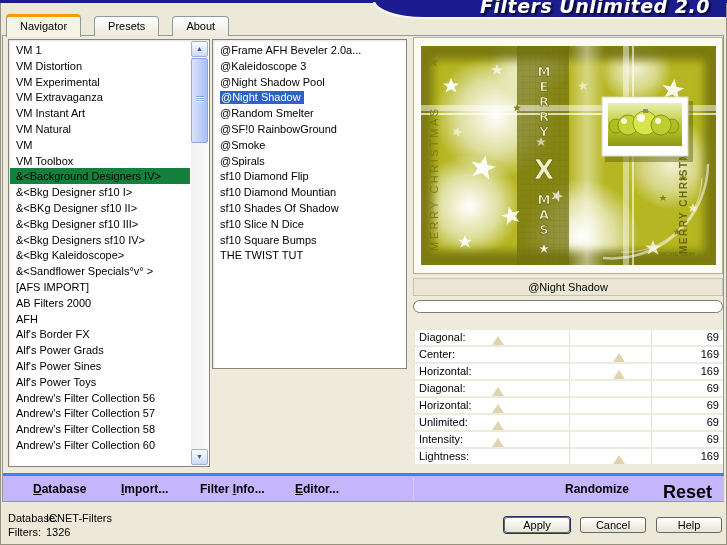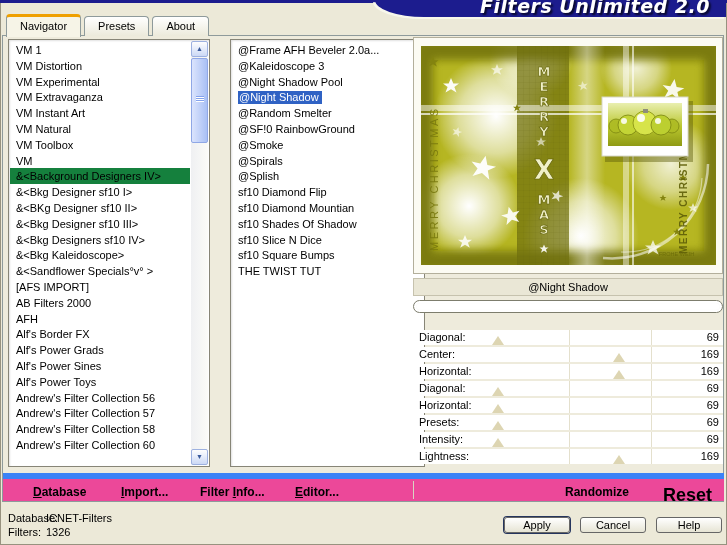--- a/index.html
+++ b/index.html
@@ -7,32 +7,32 @@
        font-family:"Liberation Sans",sans-serif;font-size:11px;color:#000;
        box-shadow:inset 0 0 0 1px #97927f;}
   
   .topline{position:absolute;top:0;left:0;width:100%;height:3px;background:#1c1c8e;}
   .titleband{position:absolute;top:0;left:375px;right:1px;height:17px;background:#1c1c8e;
        border-bottom-left-radius:75px 26px;display:flex;align-items:flex-end;justify-content:flex-end;
        padding-right:16px;box-sizing:border-box;box-shadow:-2px 2px 0 rgba(250,250,240,.8);z-index:4;}
   .title{color:#fff;font-family:"DejaVu Sans",sans-serif;font-weight:bold;font-style:italic;
        font-size:19px;letter-spacing:.5px;text-shadow:2px 2px 2px rgba(0,0,0,.7);white-space:nowrap;}
   
-  .tabs{position:absolute;top:13px;left:6px;display:flex;gap:3px;align-items:flex-end;z-index:3;height:23px;}
+  .tabs{position:absolute;top:13px;left:6px;display:flex;gap:13px;align-items:flex-end;z-index:3;height:23px;}
   .tab{height:19px;line-height:19px;padding:0 13px;background:linear-gradient(#ffffff,#eceadb);
        border:1px solid #8e9a9b;border-bottom:none;border-radius:4px 4px 0 0;}
   .tab.active{height:20px;line-height:19px;background:#f6f4e7;border-top:3px solid #efa000;margin-bottom:-1px;}
   
   .page{position:absolute;top:35px;left:2px;width:722px;height:467px;background:#eeebdc;
        border:1px solid #8e9a9b;box-sizing:border-box;}
   
   .listbox{position:absolute;background:#fff;border:1px solid #878577;
        box-shadow:inset 1px 1px 2px rgba(0,0,0,.12);box-sizing:border-box;z-index:2;}
   .left-list{left:8px;top:39px;width:202px;height:428px;}
-  .mid-list{left:230px;top:39px;width:195px;height:428px;text-decoration:underline;}
+  .mid-list{left:212px;top:39px;width:195px;height:330px;text-decoration:underline;}
   #catrows{position:absolute;left:1px;top:2px;right:19px;bottom:1px;overflow:hidden;}
   #filtrows{position:absolute;left:1px;top:2px;right:1px;bottom:1px;overflow:hidden;}
   .lrow{height:15.8px;line-height:16px;padding-left:6px;white-space:nowrap;overflow:hidden;}
   .lrow.hl{background:#15803d;}
   .mid-list .lrow span.sel{background:#2f62c4;color:#fff;padding:0 3px 1px 1px;}
   
   .scrollbar{position:absolute;top:1px;right:1px;bottom:1px;width:17px;
        background:linear-gradient(90deg,#eff0f2,#fbfbf8);}
   .sbtn{position:absolute;left:0;width:17px;height:16px;box-sizing:border-box;text-align:center;
        background:linear-gradient(#fefefe,#ccd9f6);border:1px solid #9db1e0;border-radius:2px;
@@ -58,22 +58,22 @@
   .sval{position:absolute;right:4px;top:1px;padding-left:40px;}
   .sthumb{position:absolute;bottom:0;width:0;height:0;border-left:6px solid transparent;
        border-right:6px solid transparent;border-bottom:9px solid #ddd5b2;}
   .tick{position:absolute;top:0;width:1px;height:100%;background:#e4e0cd;}
   .t1{left:50%;}.t2{left:76.5%;}
   .watermark{position:absolute;left:468px;top:348px;width:240px;text-align:center;
        color:rgba(125,125,118,.7);z-index:5;pointer-events:none;line-height:1.45;}
   .wm1{font-size:15px;letter-spacing:1px;}
   .wm2{font-size:13px;}
   
-  .toolbar{position:absolute;left:3px;top:473px;width:721px;height:28px;background:#ec4899;
-       border-top:6px solid #3b82f6;box-sizing:border-box;z-index:2;}
+  .toolbar{position:absolute;left:3px;top:473px;width:721px;height:28px;background:#c4b5fd;
+       border-top:3px solid #3b82f6;box-sizing:border-box;z-index:2;}
   .tbi{position:absolute;top:6px;font-weight:bold;font-size:12px;}
   .tbi:nth-child(1){left:30px;}
   .tbi:nth-child(2){left:118px;}
   .tbi:nth-child(3){left:197px;}
   .tbi:nth-child(4){left:292px;}
   .tbsep{position:absolute;left:410px;top:2px;bottom:2px;width:1px;background:#d9d5c2;}
   .rand{position:absolute;left:562px;top:6px;font-weight:bold;font-size:12px;}
   .reset{position:absolute;left:660px;top:6px;font-weight:bold;font-size:18px;}
   
   .st{position:absolute;font-size:11px;}
@@ -104,22 +104,22 @@
   <div class="page"></div>
 
   <div class="listbox left-list">
     <div id="catrows">
         <div class="lrow">VM 1</div>
         <div class="lrow">VM Distortion</div>
         <div class="lrow">VM Experimental</div>
         <div class="lrow">VM Extravaganza</div>
         <div class="lrow">VM Instant Art</div>
         <div class="lrow">VM Natural</div>
+        <div class="lrow">VM</div>
         <div class="lrow">VM Toolbox</div>
-        <div class="lrow">VM</div>
         <div class="lrow hl">&amp;&lt;Background Designers IV&gt;</div>
         <div class="lrow">&amp;&lt;Bkg Designer sf10 I&gt;</div>
         <div class="lrow">&amp;&lt;BKg Designer sf10 II&gt;</div>
         <div class="lrow">&amp;&lt;Bkg Designer sf10 III&gt;</div>
         <div class="lrow">&amp;&lt;Bkg Designers sf10 IV&gt;</div>
         <div class="lrow">&amp;&lt;Bkg Kaleidoscope&gt;</div>
         <div class="lrow">&amp;&lt;Sandflower Specials°v° &gt;</div>
         <div class="lrow">[AFS IMPORT]</div>
         <div class="lrow">AB Filters 2000</div>
         <div class="lrow">AFH</div>
@@ -144,21 +144,20 @@
   <div class="listbox mid-list">
     <div id="filtrows">
         <div class="lrow"><span>@Frame AFH Beveler 2.0a...</span></div>
         <div class="lrow"><span>@Kaleidoscope 3</span></div>
         <div class="lrow"><span>@Night Shadow Pool</span></div>
         <div class="lrow"><span class="sel">@Night Shadow</span></div>
         <div class="lrow"><span>@Random Smelter</span></div>
         <div class="lrow"><span>@SF!0 RainbowGround</span></div>
         <div class="lrow"><span>@Smoke</span></div>
         <div class="lrow"><span>@Spirals</span></div>
-        <div class="lrow"><span>@Splish</span></div>
         <div class="lrow"><span>sf10 Diamond Flip</span></div>
         <div class="lrow"><span>sf10 Diamond Mountian</span></div>
         <div class="lrow"><span>sf10 Shades Of Shadow</span></div>
         <div class="lrow"><span>sf10 Slice N Dice</span></div>
         <div class="lrow"><span>sf10 Square Bumps</span></div>
         <div class="lrow"><span>THE TWIST TUT</span></div>
       </div>
   </div>
 
   <div class="preview-frame">
@@ -307,21 +306,21 @@
       <div class="srow">
         <div class="tick t1"></div>
         <div class="tick t2"></div>
         <span class="slab">Horizontal:</span>
         <span class="sval">69</span>
         <div class="sthumb" style="left: calc(27.06% - 6px);"></div>
       </div>
       <div class="srow">
         <div class="tick t1"></div>
         <div class="tick t2"></div>
-        <span class="slab">Presets:</span>
+        <span class="slab">Unlimited:</span>
         <span class="sval">69</span>
         <div class="sthumb" style="left: calc(27.06% - 6px);"></div>
       </div>
       <div class="srow">
         <div class="tick t1"></div>
         <div class="tick t2"></div>
         <span class="slab">Intensity:</span>
         <span class="sval">69</span>
         <div class="sthumb" style="left: calc(27.06% - 6px);"></div>
       </div>

